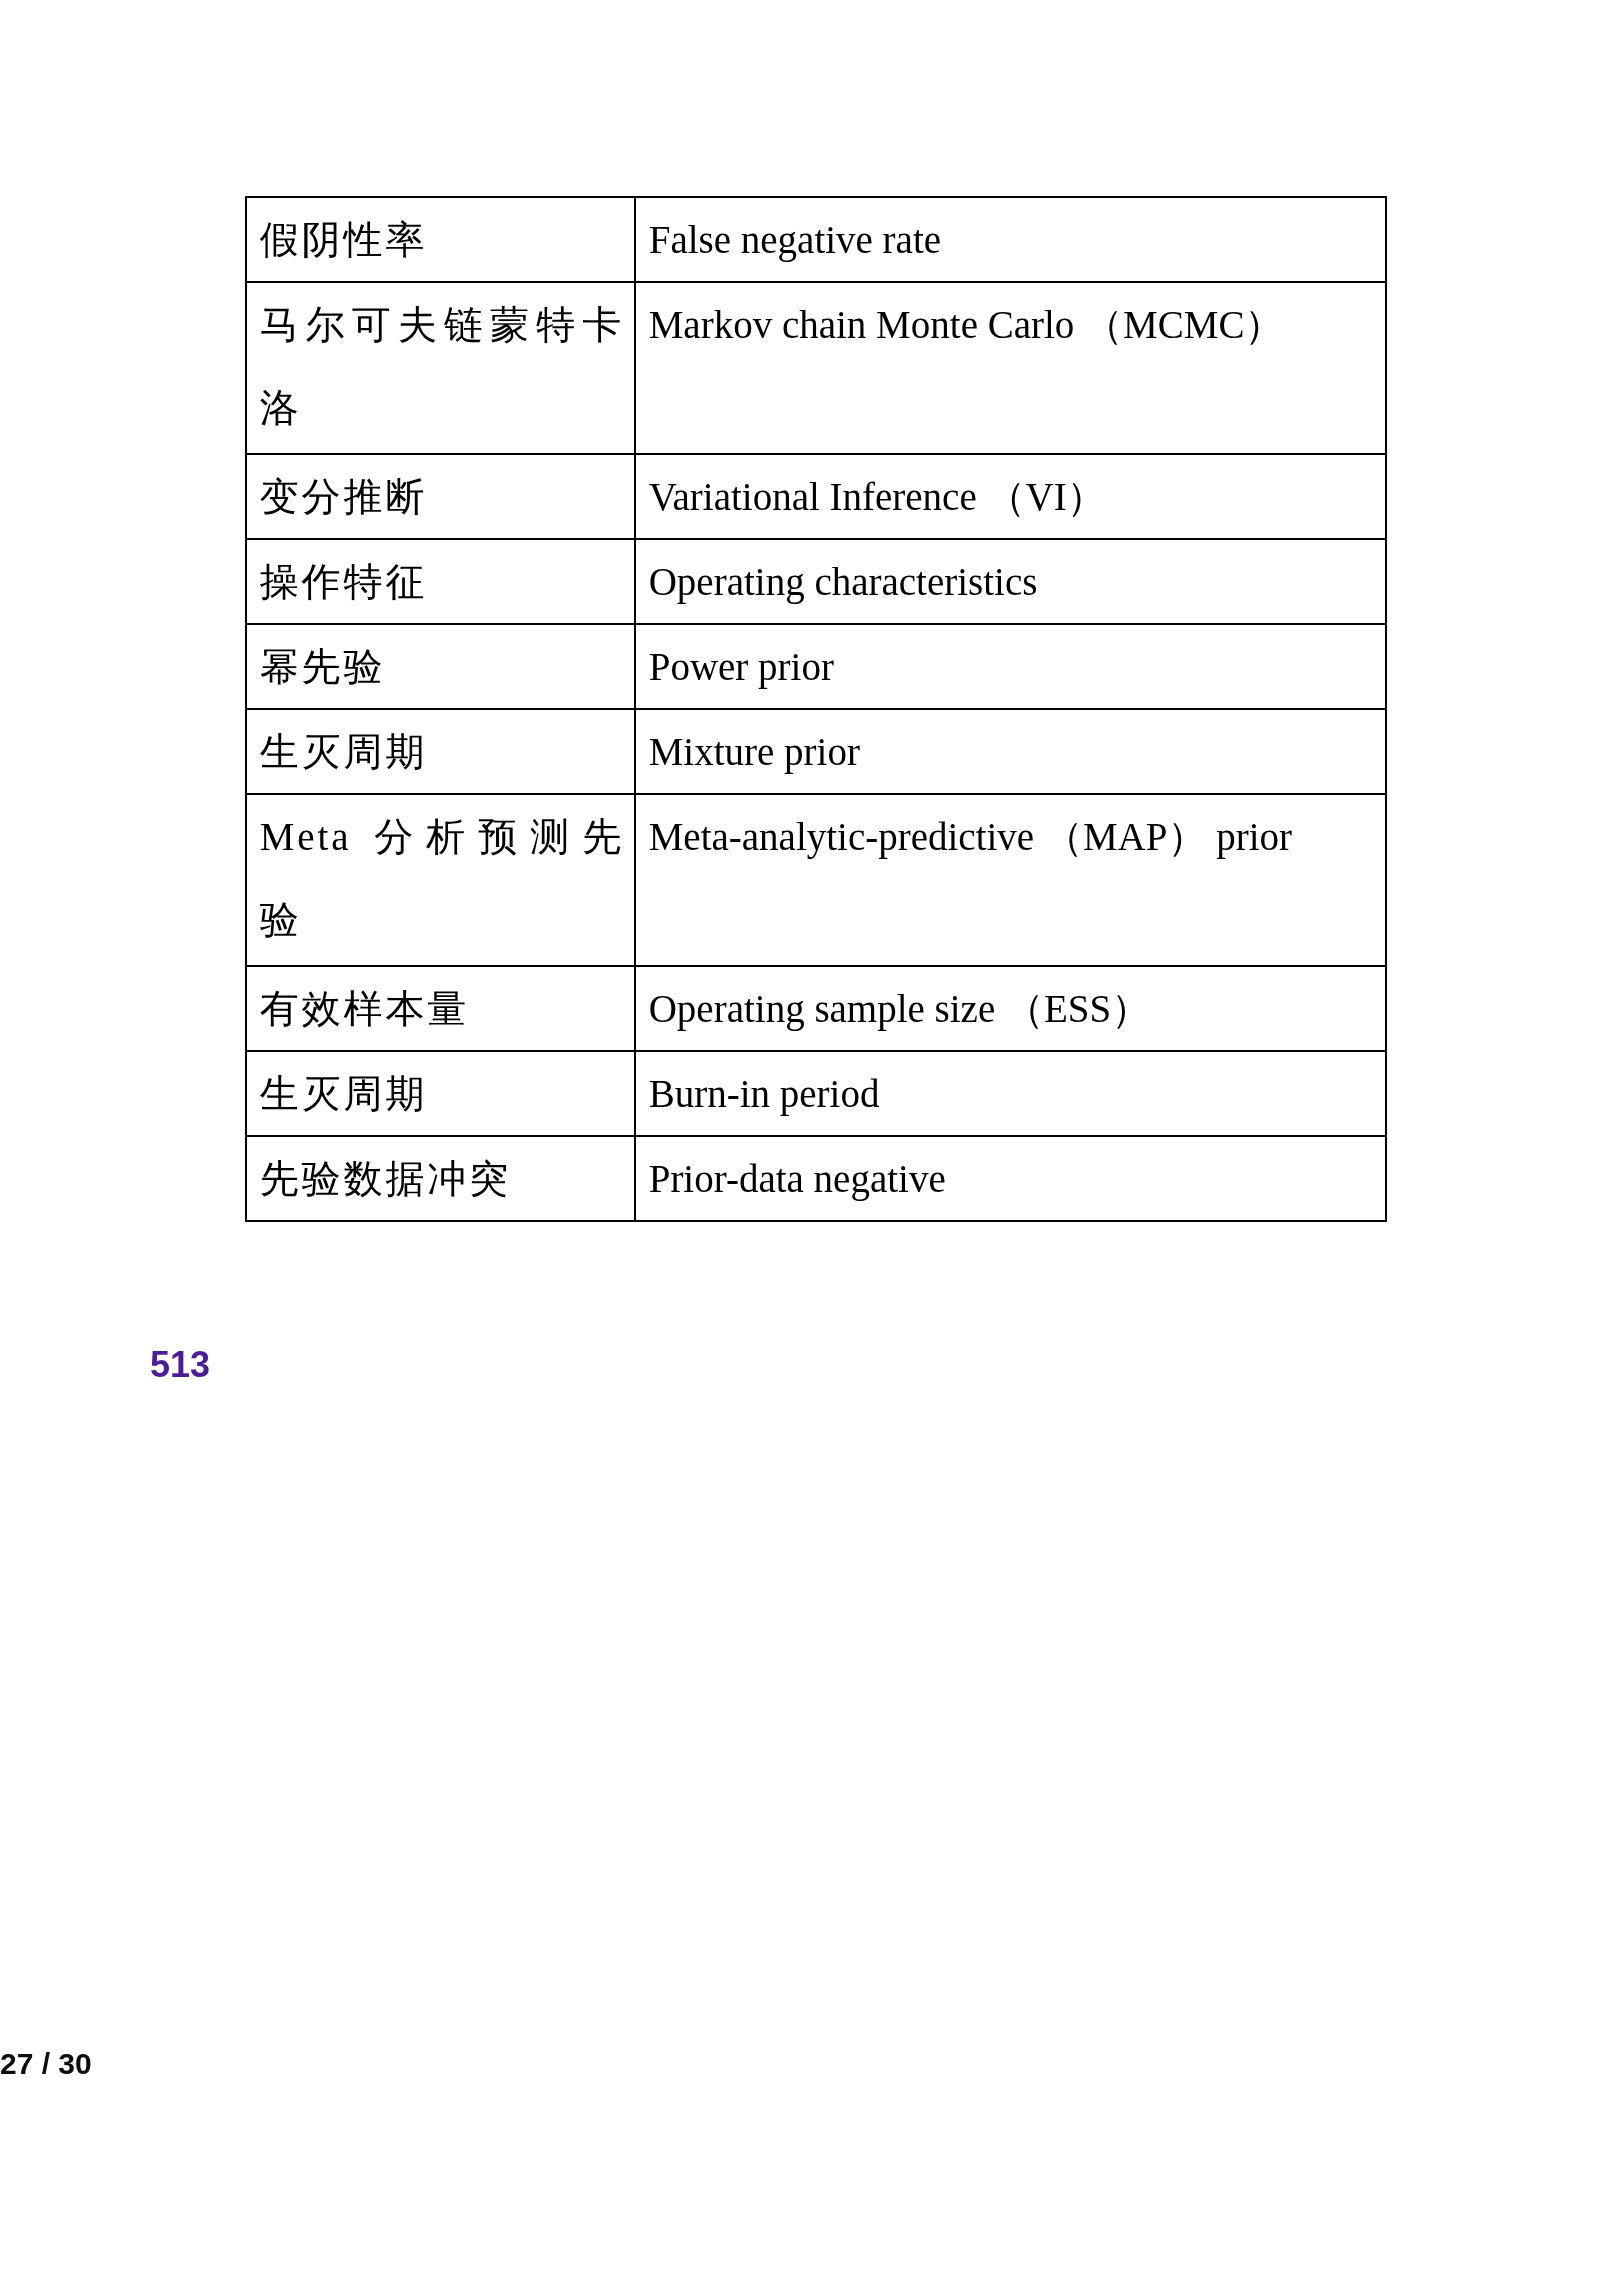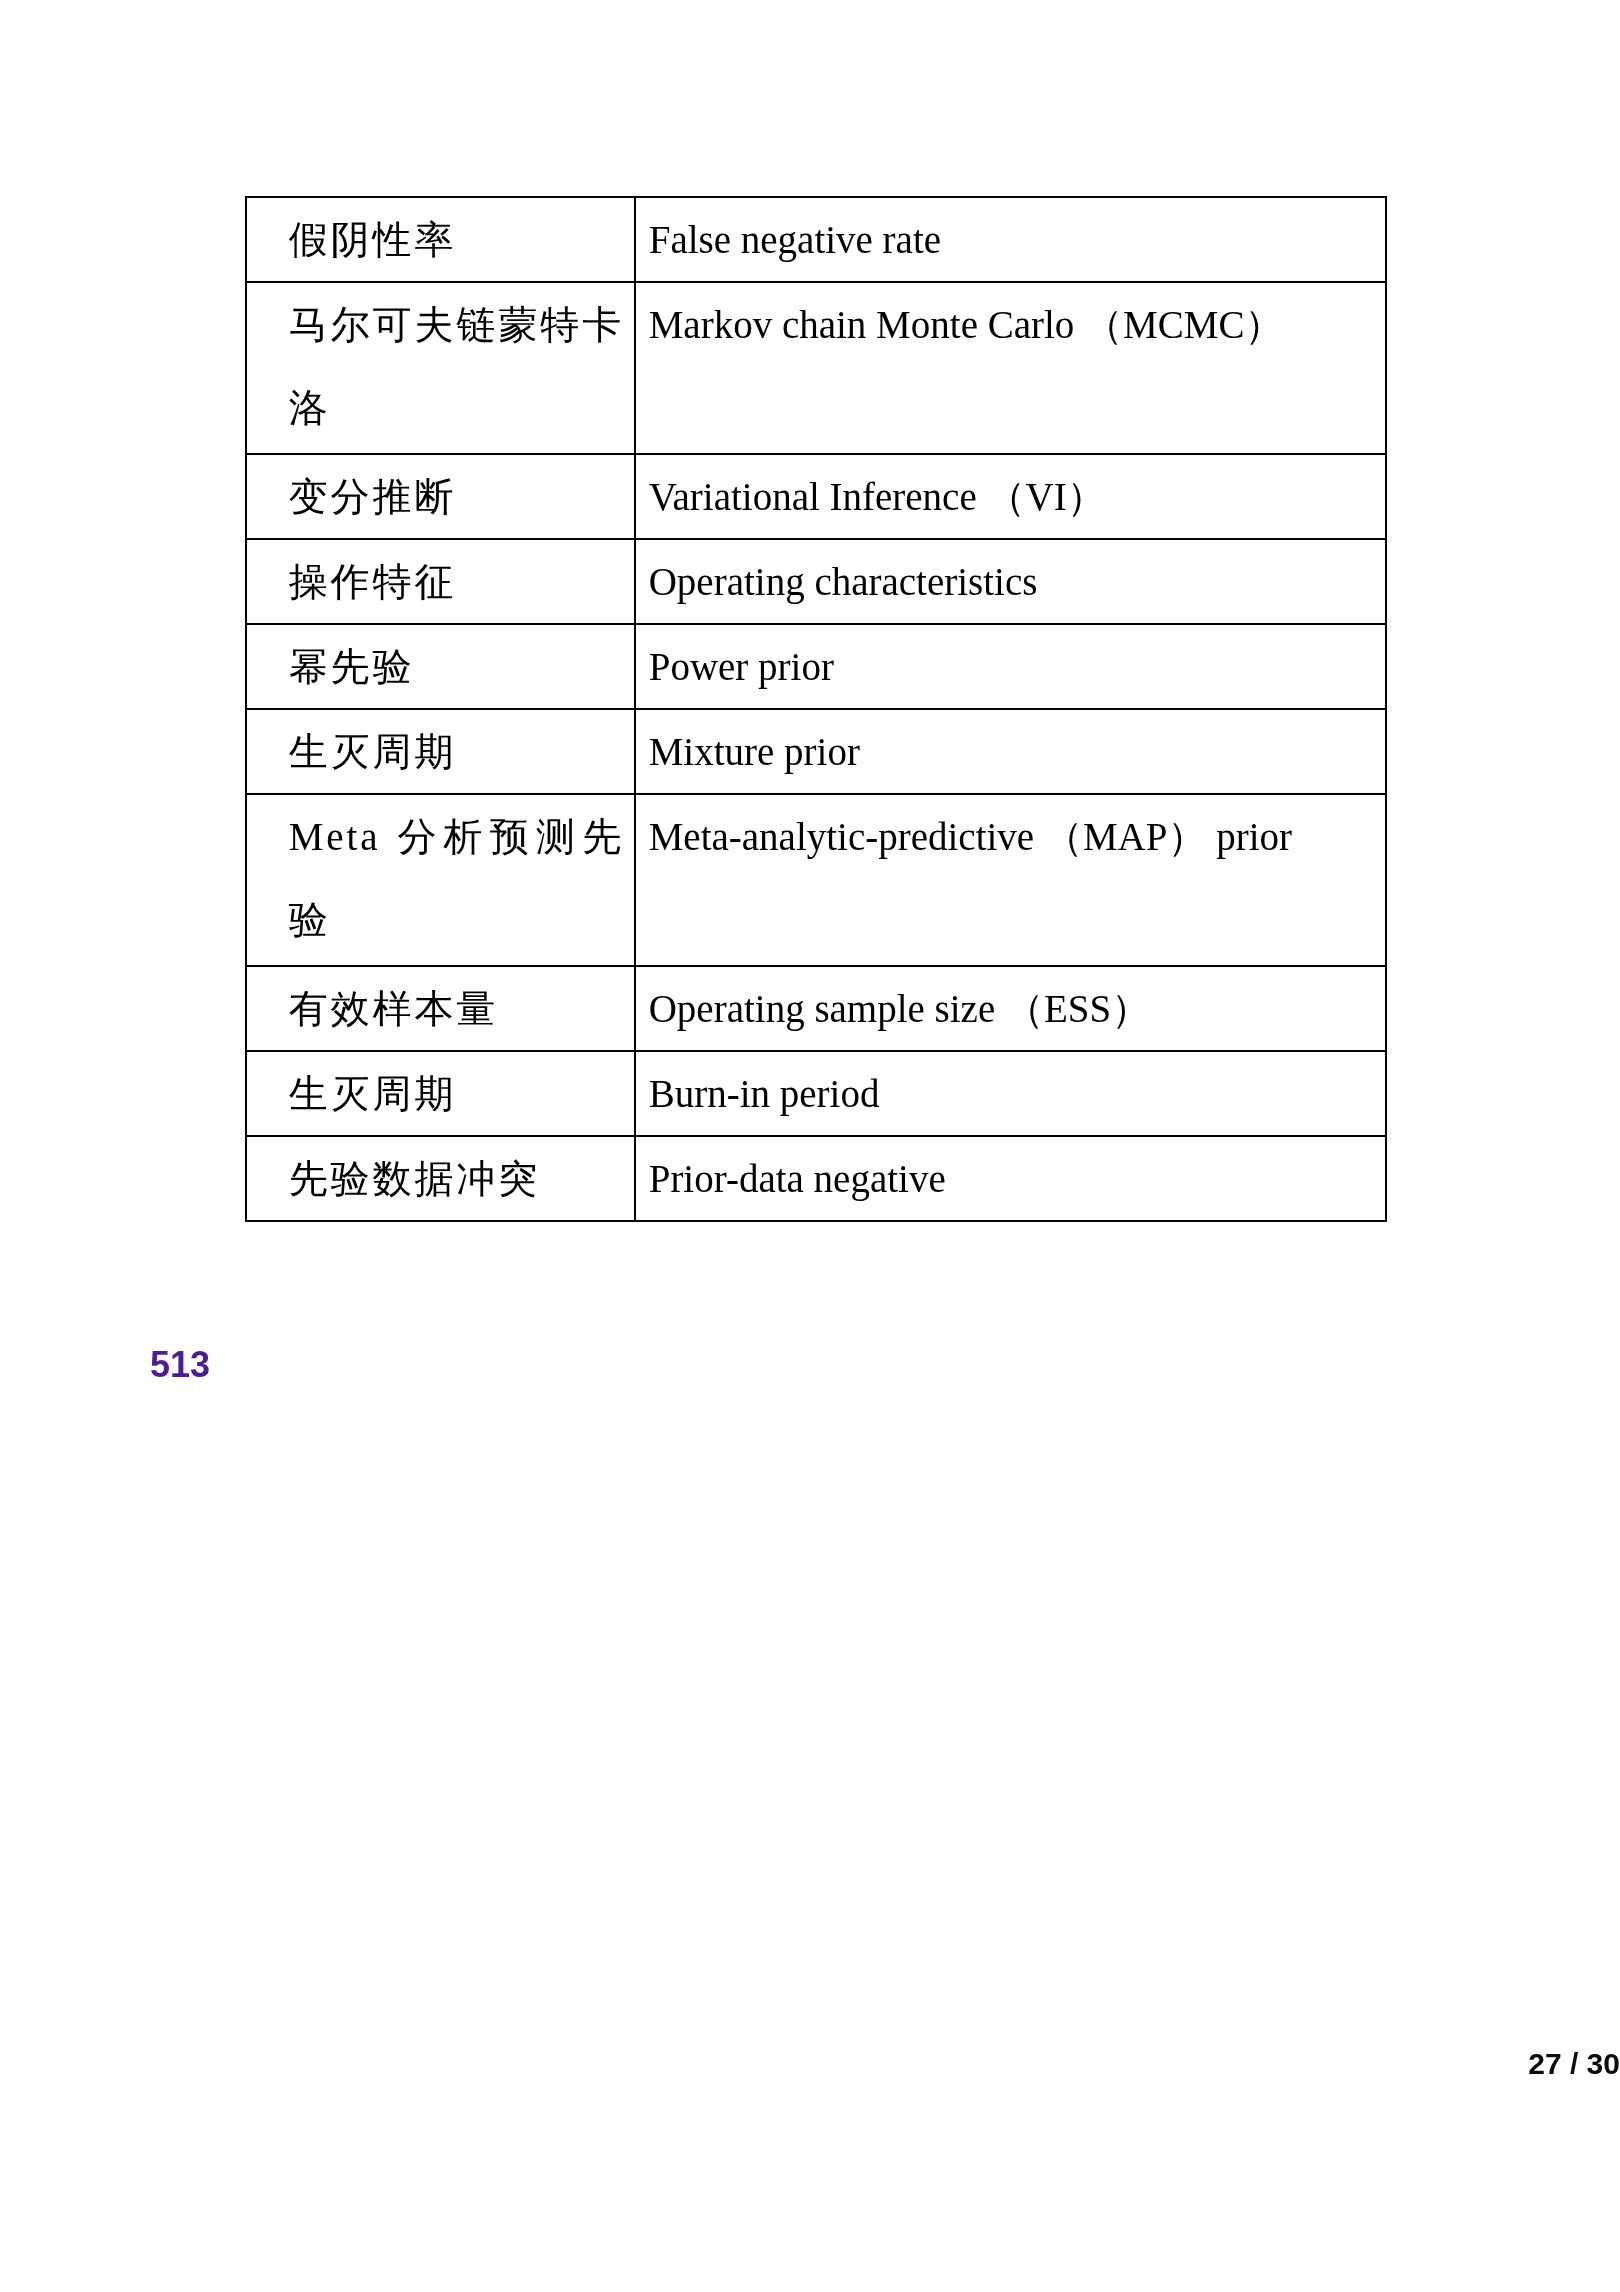--- a/index.html
+++ b/index.html
@@ -47,38 +47,37 @@
     text-justify: inter-character;
     height: 83px;
   }
   .line2 {
     text-align: left;
     height: 83px;
   }
   .zh-term {
     
     letter-spacing: 2.9px;
-    margin-left: 29px;
   }
   .margin-line-number {
     position: absolute;
     left: 150px;
     top: 1347px;
     font-family: "Liberation Sans", "DejaVu Sans", sans-serif;
     font-size: 36px;
     font-weight: 600;
     line-height: 1;
     color: #4c1d95;
   }
   .page-indicator {
     position: absolute;
     left: 0;
     top: 2049px;
     width: 100%;
-    text-align: right;
+    text-align: left;
     font-family: "Liberation Sans", "DejaVu Sans", sans-serif;
     font-size: 30px;
     font-weight: 700;
     line-height: 1;
     color: #0d0d0d;
   }
 </style>
 </head>
 <body>
 

